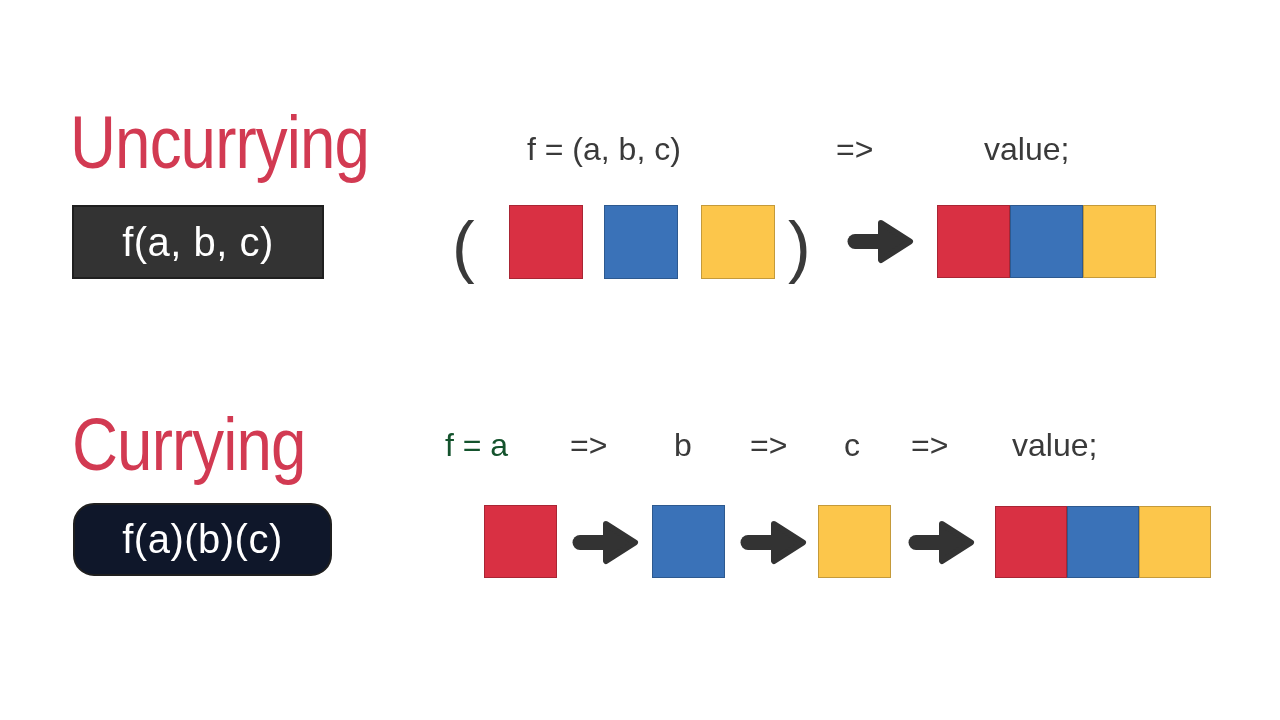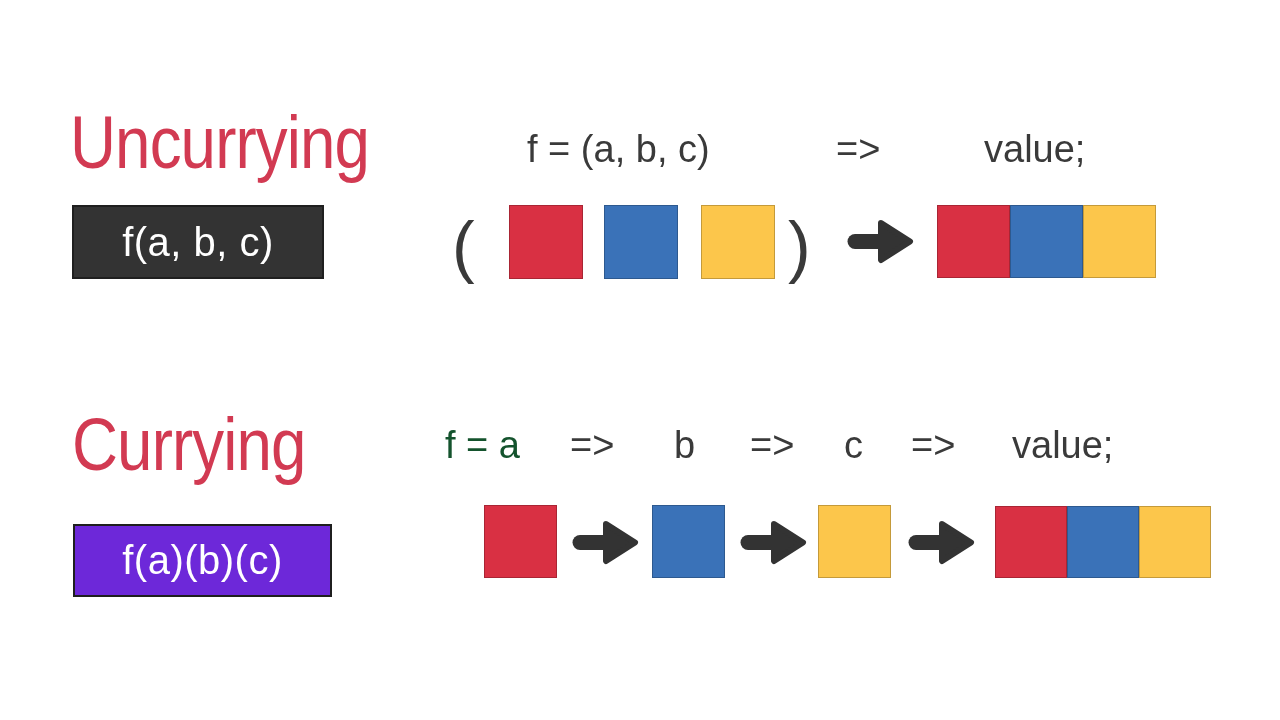--- a/index.html
+++ b/index.html
@@ -3,21 +3,21 @@
 <meta charset="utf-8">
 <style>
   html,body{margin:0;padding:0;background:#ffffff}
   .stage{position:relative;width:1280px;height:720px;background:#ffffff;overflow:hidden;
          font-family:"Liberation Sans",sans-serif;color:#3a3a3a}
   .title{position:absolute;margin:0;font-size:74px;font-weight:400;letter-spacing:-1px;
          line-height:74px;white-space:nowrap;transform:scaleX(0.86);transform-origin:left center}
   .codebox{position:absolute;display:flex;align-items:center;justify-content:center;
            box-sizing:border-box;border:2px solid #1f1f1f}
   .codetext{font-size:40px;letter-spacing:0.5px}
-  .tok{position:absolute;font-size:38px;line-height:44px;white-space:nowrap}
+  .tok{position:absolute;font-size:32px;line-height:44px;white-space:nowrap}
   .paren{position:absolute;font-size:68px;line-height:68px;font-weight:400}
   .sq{position:absolute;width:74px;height:74px;box-sizing:border-box;border:1px solid rgba(0,0,0,0.22)}
   .group{position:absolute;display:flex}
   .group .sq{position:static}
   .g1 .sq{width:73px;height:73px}
   .g2 .sq{width:72px;height:72px}
   .arrow{position:absolute}
 </style>
 </head>
 <body>
@@ -51,21 +51,21 @@
     <div class="group g1" style="left:937px;top:205px">
       <div class="sq" style="background: rgb(217, 48, 67);"></div>
       <div class="sq" style="background: rgb(58, 114, 184);"></div>
       <div class="sq" style="background: rgb(252, 198, 75);"></div>
     </div>
   </section>
 
   <section>
     <h1 class="title" style="left: 72px; top: 408px; color: rgb(210, 58, 82);">Currying</h1>
 
-    <div class="codebox" style="left: 73px; top: 524px; width: 259px; height: 73px; background: #6d28d9;">
+    <div class="codebox" style="left: 73px; top: 503px; width: 259px; height: 73px; background: #0f172a; border-radius: 21px;">
       <span class="codetext" style="color: rgb(255, 255, 255);">f(a)(b)(c)</span>
     </div>
 
     <span class="tok" style="left: 445px; top: 423px; color: #14532d;">f = a</span>
     <span class="tok" style="left: 570px; top: 423px; color: rgb(58, 58, 58);">=&gt;</span>
     <span class="tok" style="left: 674px; top: 423px; color: rgb(58, 58, 58);">b</span>
     <span class="tok" style="left: 750px; top: 423px; color: rgb(58, 58, 58);">=&gt;</span>
     <span class="tok" style="left: 844px; top: 423px; color: rgb(58, 58, 58);">c</span>
     <span class="tok" style="left: 911px; top: 423px; color: rgb(58, 58, 58);">=&gt;</span>
     <span class="tok" style="left: 1012px; top: 423px; color: rgb(58, 58, 58);">value;</span>

